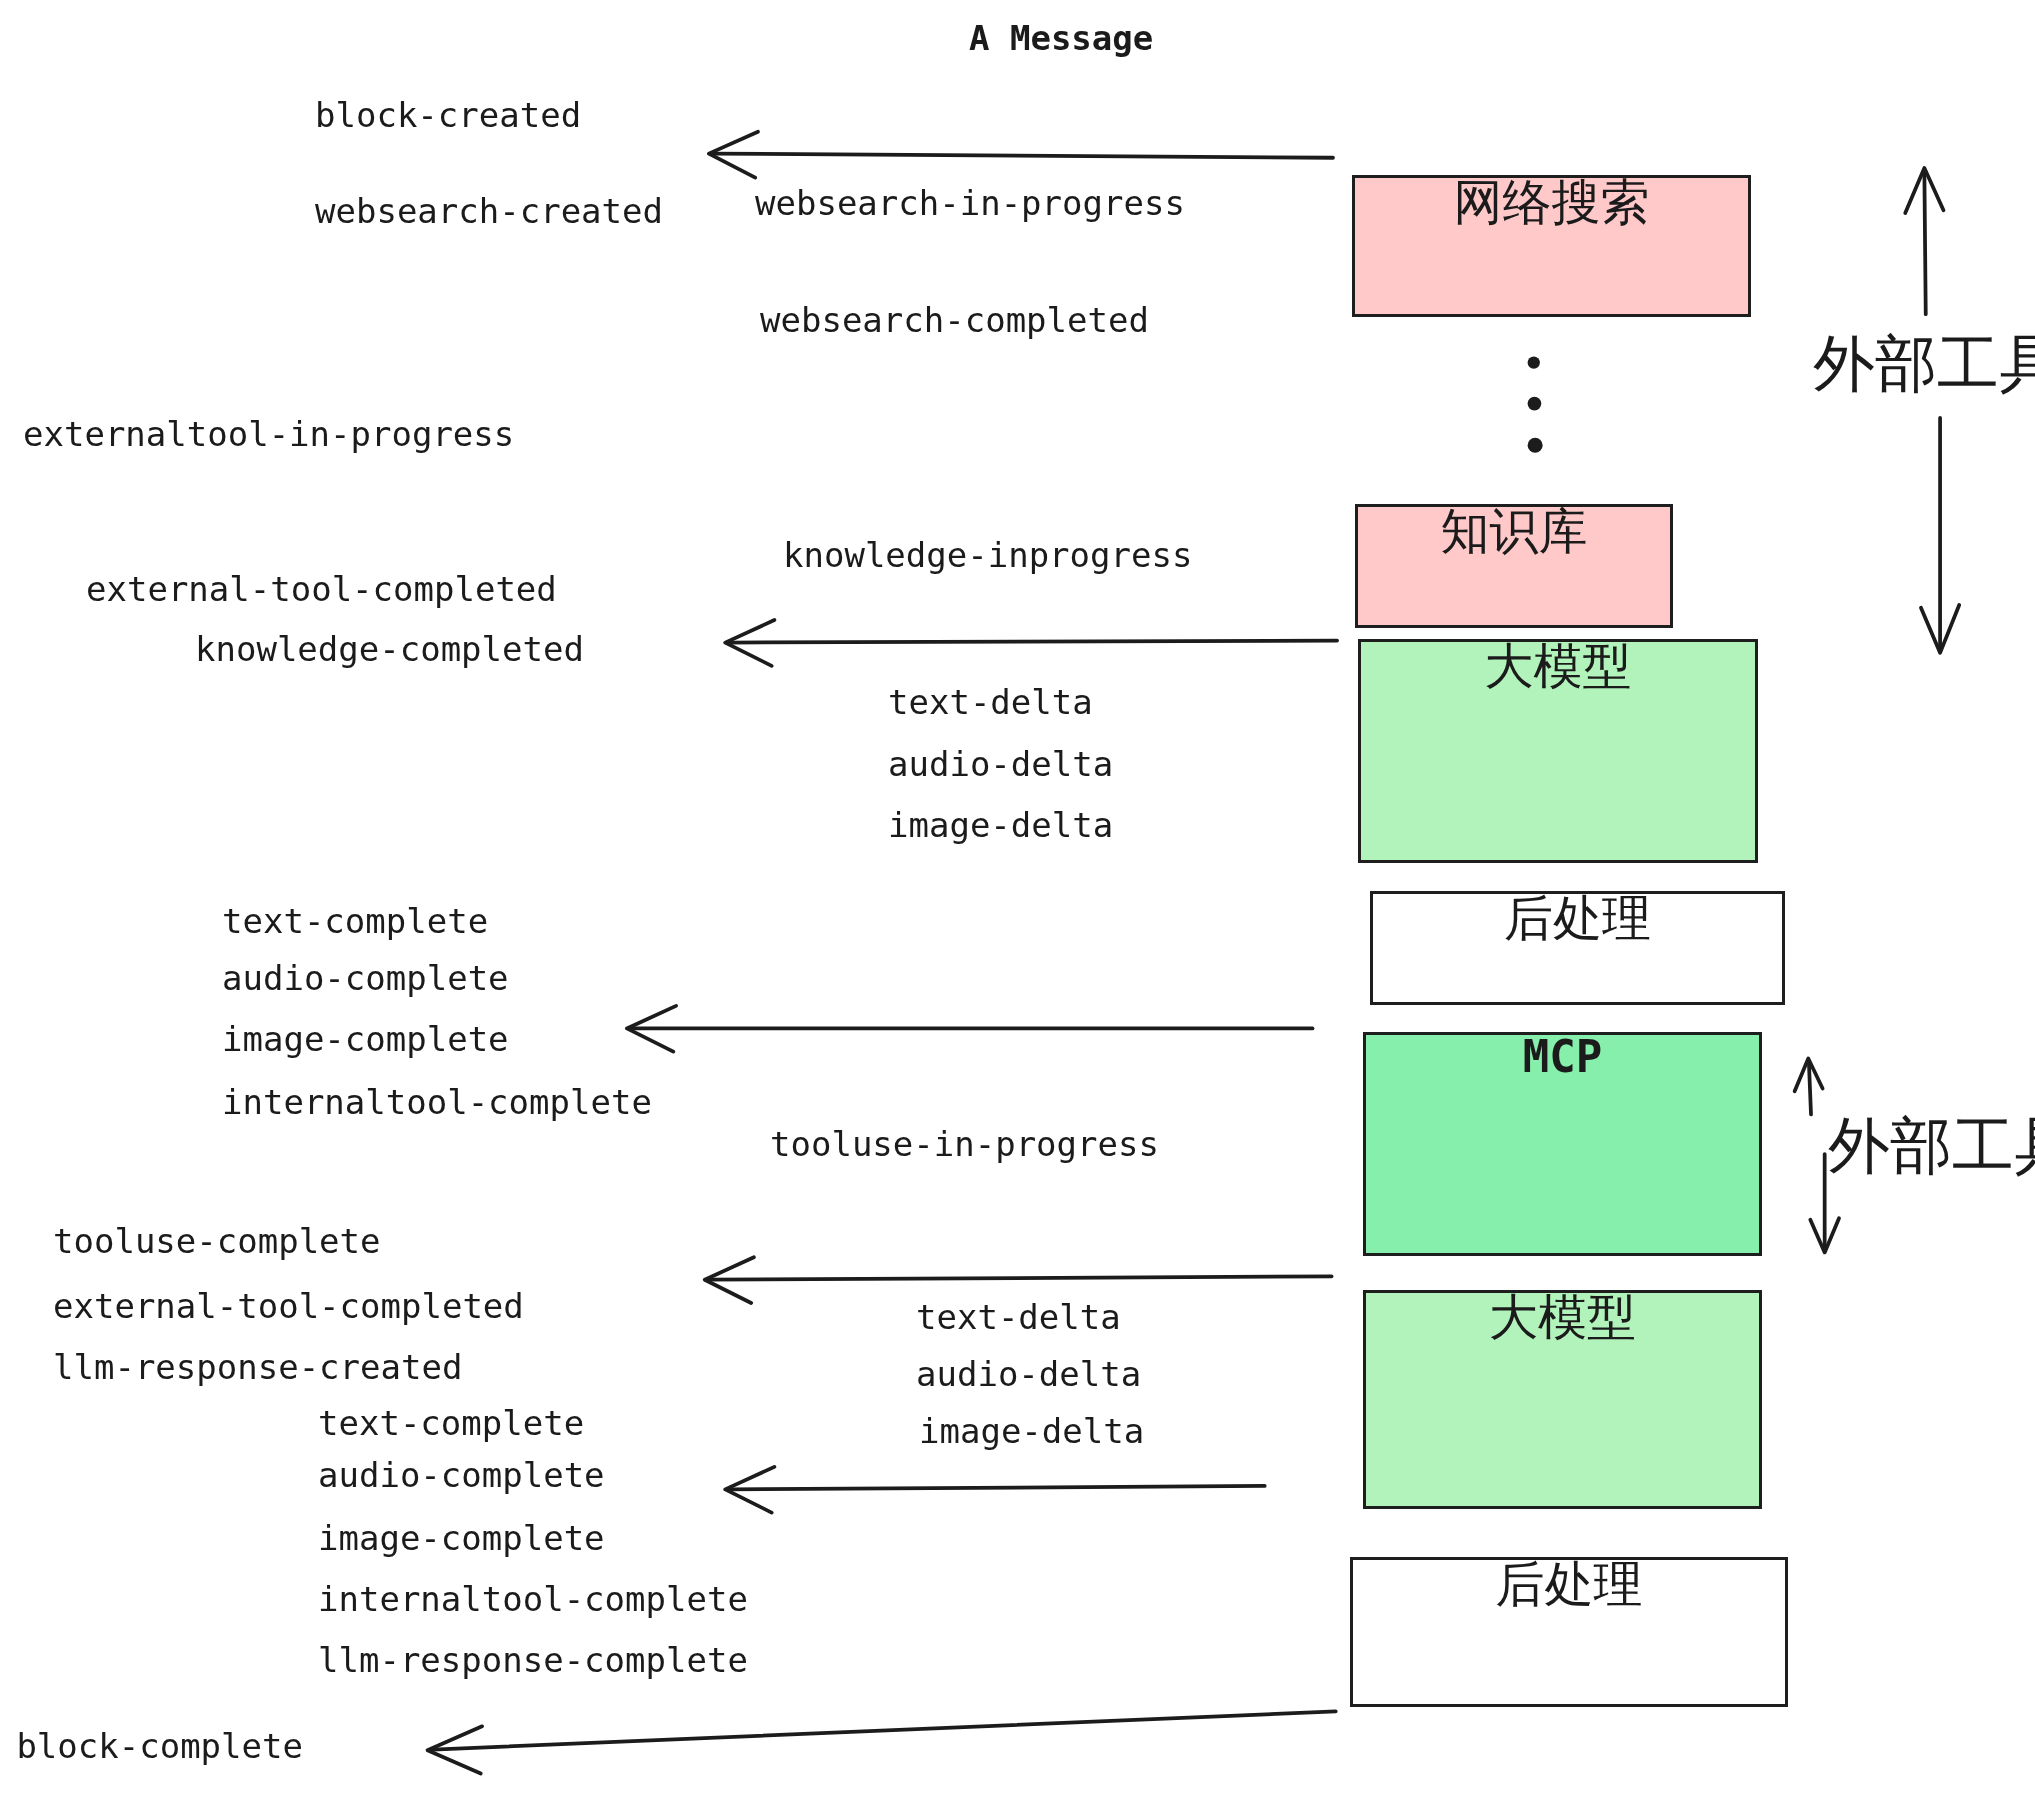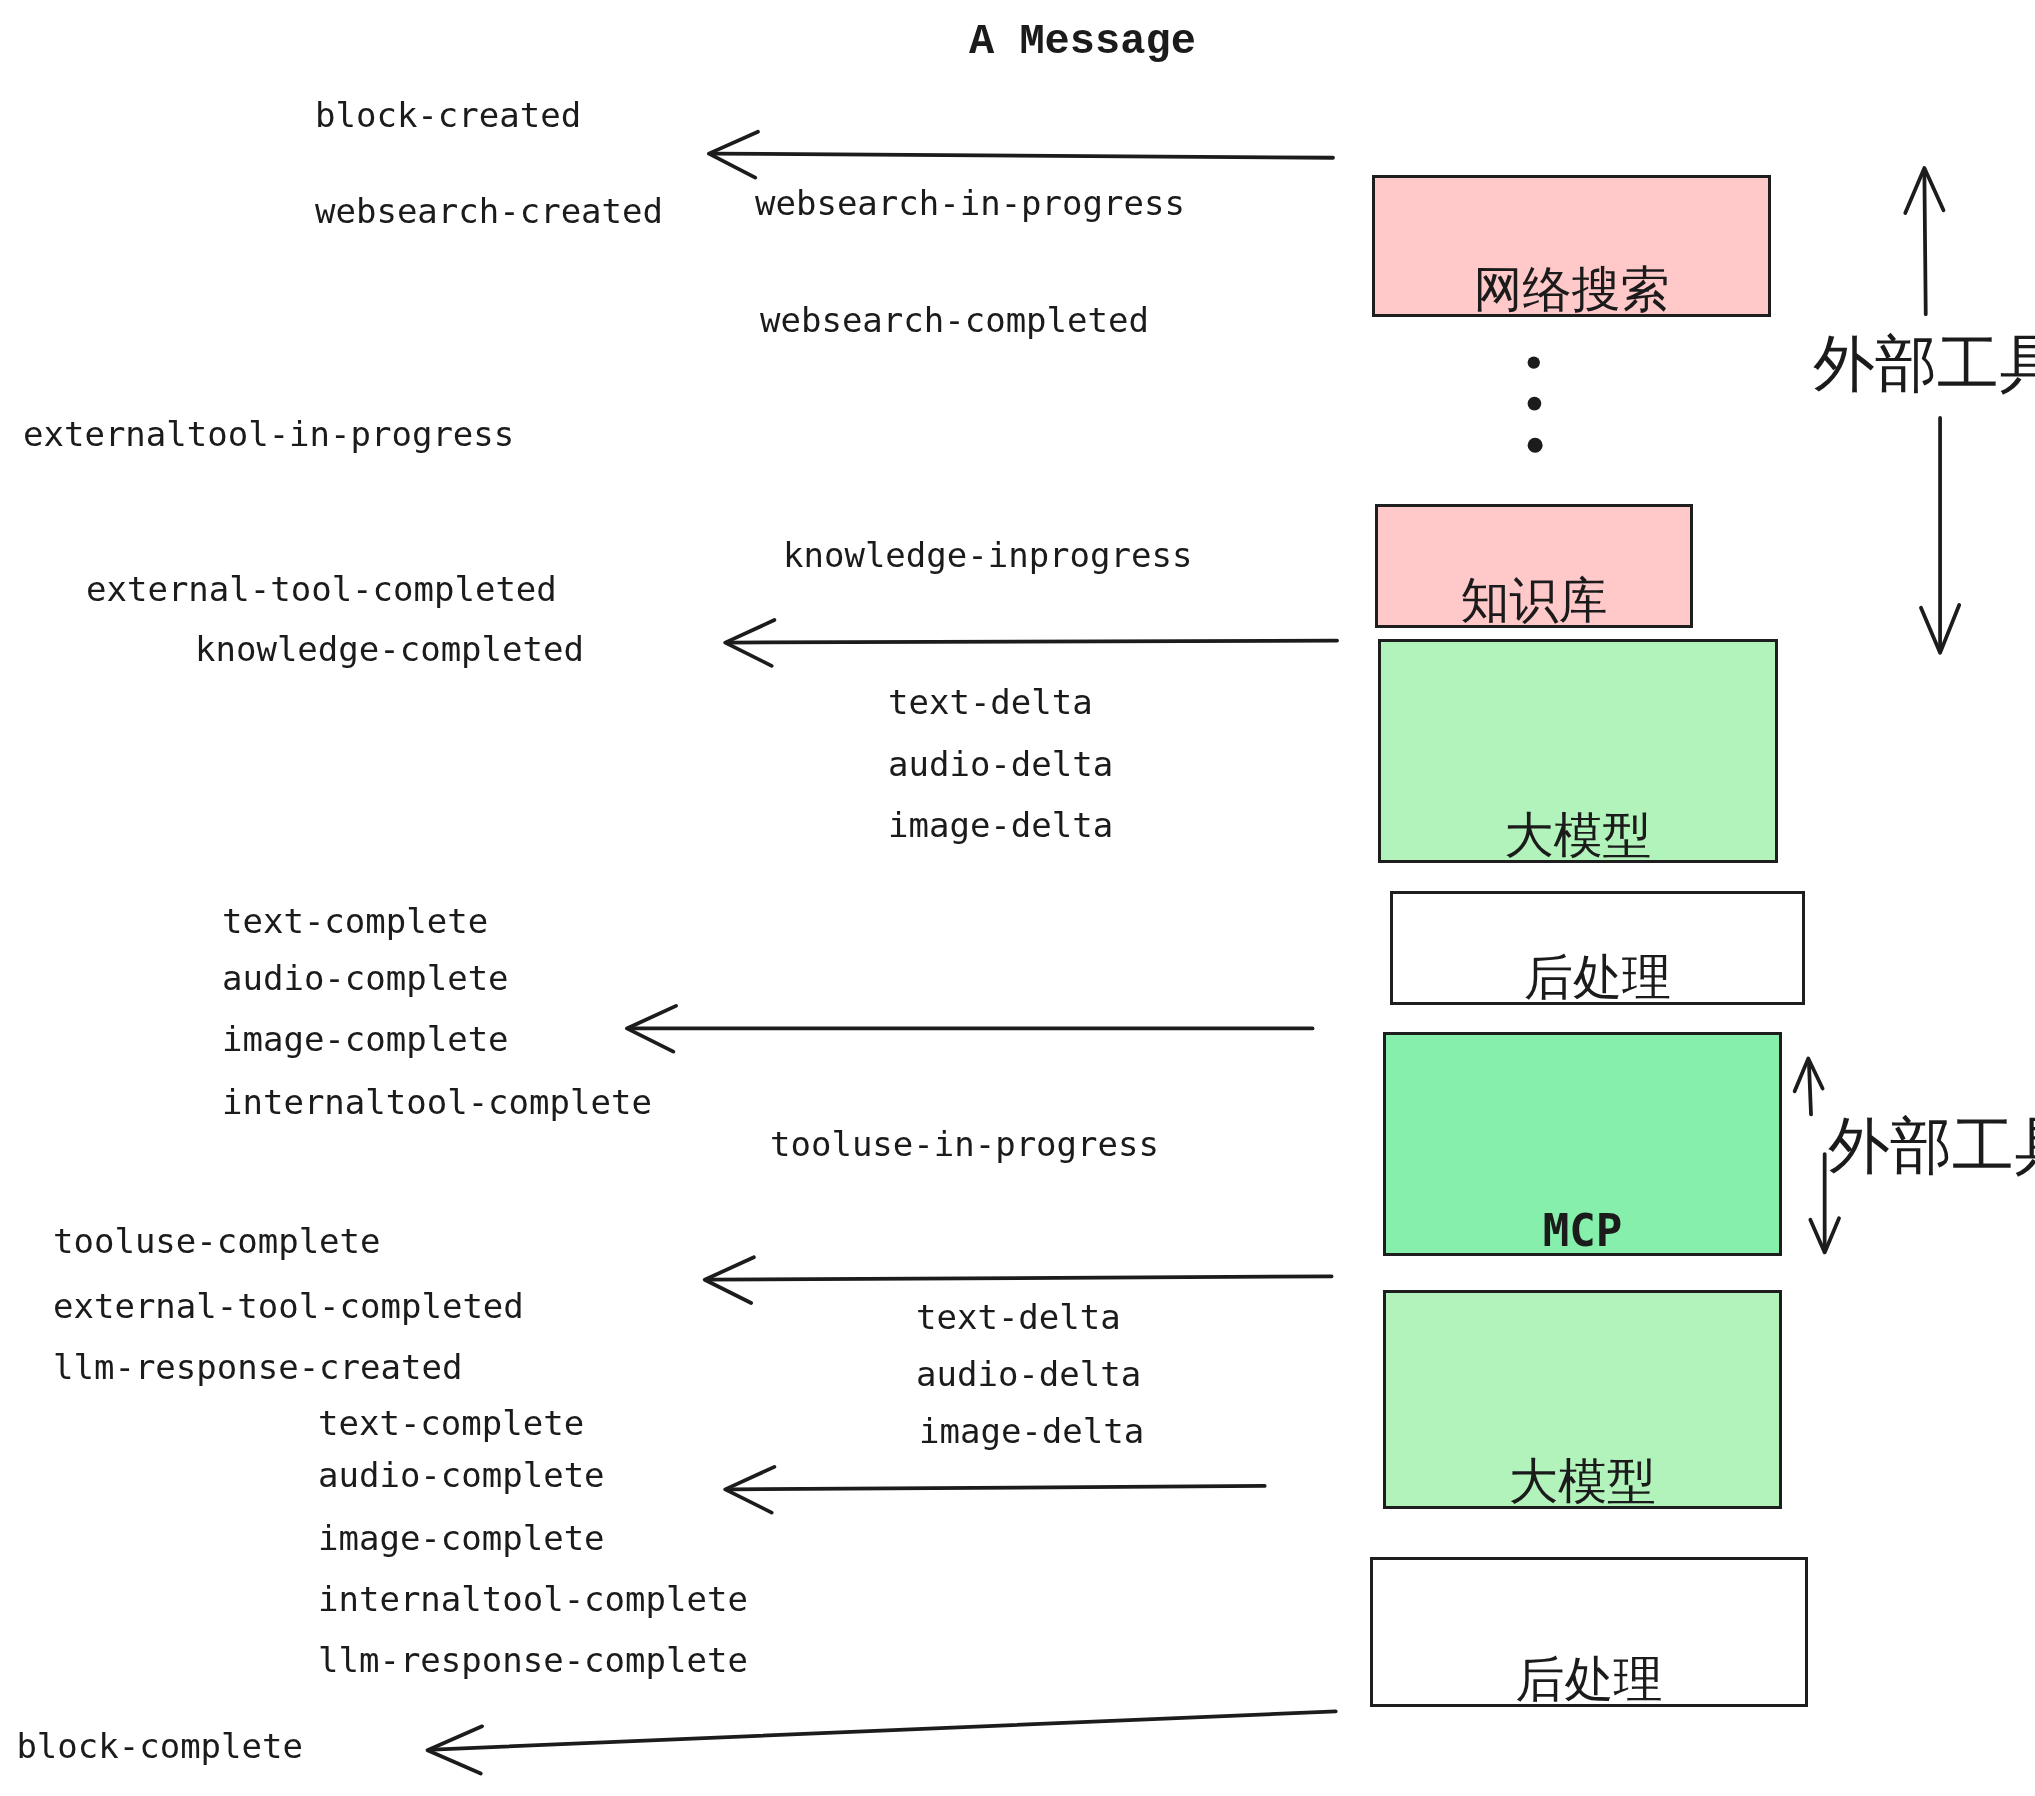--- a/index.html
+++ b/index.html
@@ -7,34 +7,33 @@
     position:relative;
     width:2035px;height:1796px;
     background:#ffffff;
     font-family:"DejaVu Sans Mono", monospace;
     color:#1b1b1b;
     overflow:hidden;
   }
   .overlay{position:absolute;left:0;top:0;width:2035px;height:1796px;}
   .title{
     position:absolute;
-    font-size:42px;font-weight:bold;line-height:1;
-    letter-spacing:0px;white-space:nowrap;font-family:Liberation Mono, monospace;
+    font-size:34px;font-weight:bold;line-height:1;
+    letter-spacing:0px;white-space:nowrap;
   }
   .evt{
     position:absolute;
     font-size:34px;font-weight:normal;line-height:1.05;
     white-space:nowrap;
   }
   .box{
     position:absolute;
     border:3.4px solid #1e1e1e;
-    display:flex;align-items:flex-end;justify-content:center;
+    display:flex;align-items:flex-start;justify-content:center;
     box-sizing:border-box;
-    margin-left:20px;
   }
   .box .cn{
     font-family:"DejaVu Sans","Liberation Sans",sans-serif;
     font-size:49px;line-height:1;color:#1b1b1b;white-space:nowrap;
   }
   .box .mono{
     font-family:"DejaVu Sans Mono", monospace;
     font-size:44px;font-weight:bold;line-height:1;color:#1b1b1b;white-space:nowrap;
   }
   .side-label{

